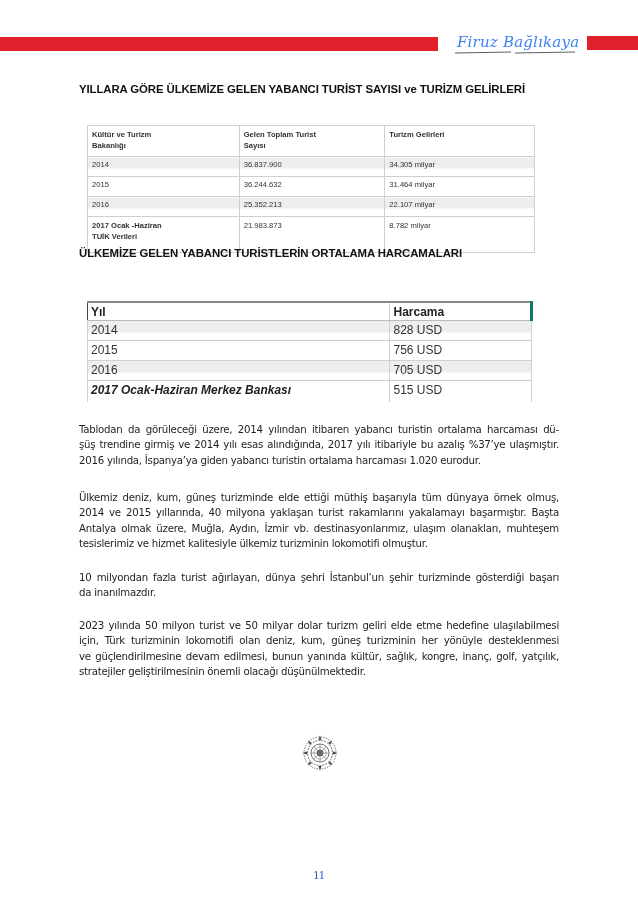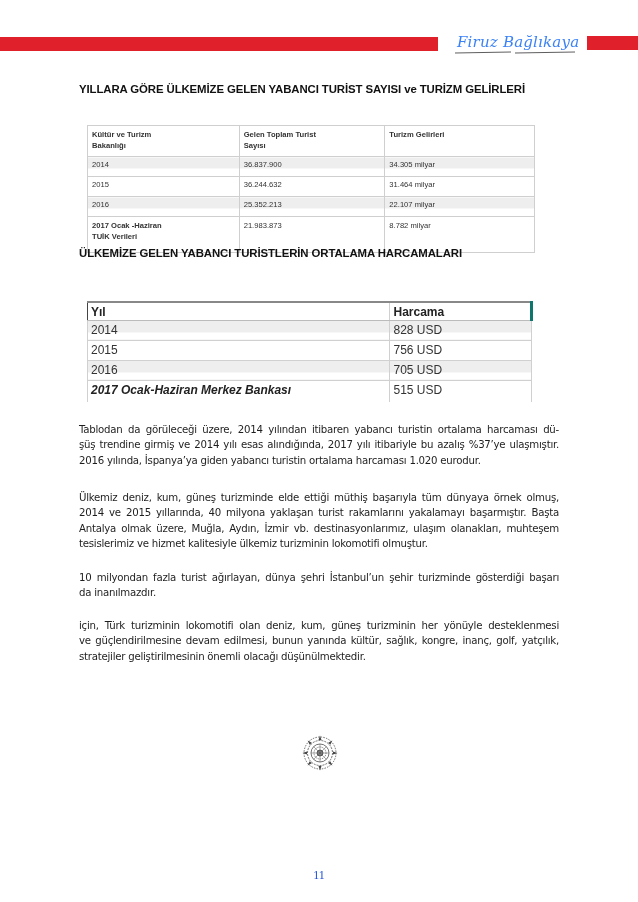--- a/index.html
+++ b/index.html
@@ -158,20 +158,21 @@
   <span class="ln">Antalya olmak üzere, Muğla, Aydın, İzmir vb. destinasyonlarımız, ulaşım olanakları, muhteşem</span>
   <span class="ln end">tesislerimiz ve hizmet kalitesiyle ülkemiz turizminin lokomotifi olmuştur.</span>
 </div>
 
 <div class="para" id="p3">
   <span class="ln">10 milyondan fazla turist ağırlayan, dünya şehri İstanbul’un şehir turizminde gösterdiği başarı</span>
   <span class="ln end">da inanılmazdır.</span>
 </div>
 
 <div class="para" id="p4">
+  <span class="ln">2023 yılında 50 milyon turist ve 50 milyar dolar turizm geliri elde etme hedefine ulaşılabilmesi</span>
   <span class="ln">için, Türk turizminin lokomotifi olan deniz, kum, güneş turizminin her yönüyle desteklenmesi</span>
   <span class="ln">ve güçlendirilmesine devam edilmesi, bunun yanında kültür, sağlık, kongre, inanç, golf, yatçılık,</span>
   <span class="ln end">stratejiler geliştirilmesinin önemli olacağı düşünülmektedir.</span>
 </div>
 
 <div class="ornament">
   <svg width="36" height="36" viewBox="-18 -18 36 36">
     <g fill="none" stroke="#333" stroke-width="0.7">
       <circle r="16" stroke-dasharray="1.5 1.2"></circle>
       <circle r="12.5" stroke-dasharray="2 1"></circle>

